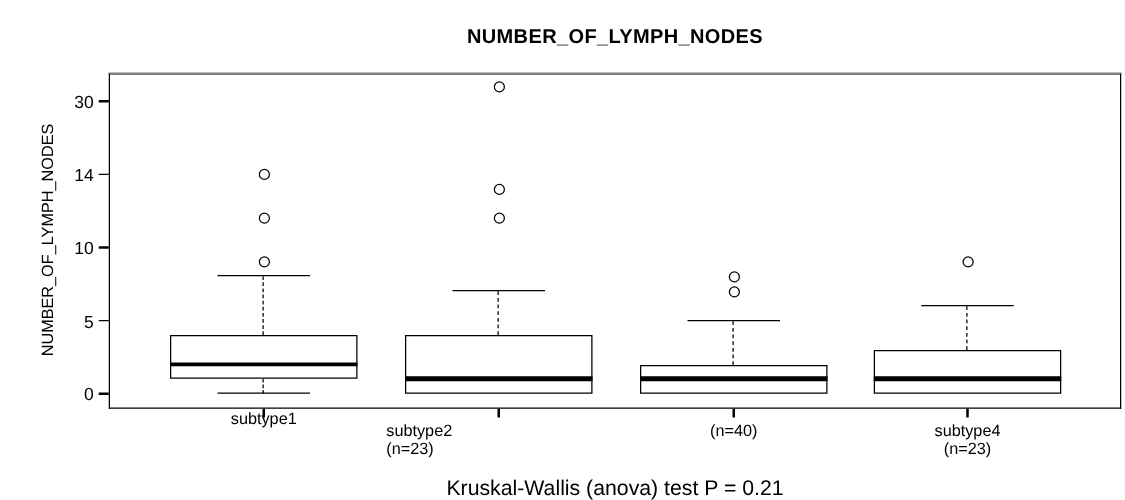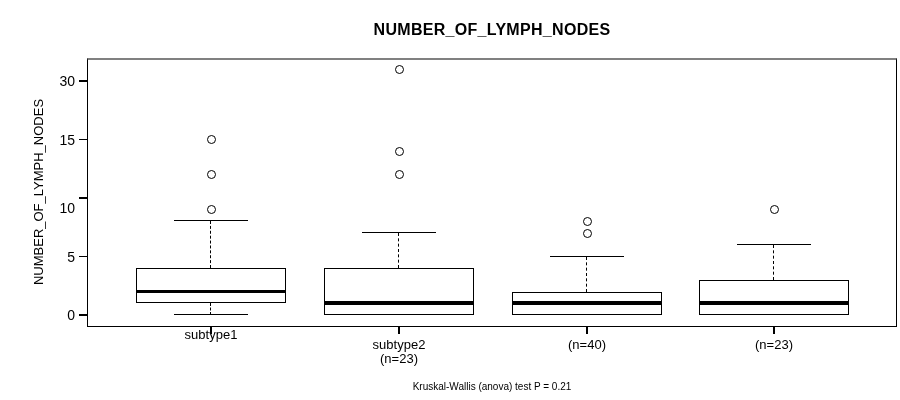--- a/index.html
+++ b/index.html
@@ -14,41 +14,41 @@
   .y-axis-title{
     position:absolute;left:10px;top:192px;white-space:nowrap;
     transform:translate(-50%,-50%) rotate(-90deg);font-size:13px;
   }
   .plot-frame{
     position:absolute;left:59px;top:58px;width:810px;height:269px;
     box-sizing:border-box;border:1.5px solid #000;border-top:2px solid #808080;
     background:#ffffff;
   }
   .caption{
-    position:absolute;left:59px;top:381px;width:810px;text-align:center;font-size:10px;
+    position:absolute;left:59px;top:381px;width:810px;text-align:center;font-size:17px;
   }
   .yticklab{position:absolute;left:0;width:47px;text-align:right;font-size:14px;height:16px;line-height:16px;}
   .xlab{position:absolute;font-size:13px;line-height:14px;}
 </style>
 </head>
 <body>
 
 <div class="figure" id="figure">
   <div class="chart-title">NUMBER_OF_LYMPH_NODES</div>
   <div class="y-axis-title">NUMBER_OF_LYMPH_NODES</div>
   <div class="plot-frame"></div>
   <div class="caption">Kruskal-Wallis (anova) test P = 0.21</div>
 <div style="position: absolute; left: 51px; top: 314px; width: 8px; height: 1.5px; background: rgb(0, 0, 0);"></div>
     <div class="yticklab" style="position: absolute; top: 307px;">0</div>
     <div style="position: absolute; left: 51px; top: 255.5px; width: 8px; height: 1.5px; background: rgb(0, 0, 0);"></div>
     <div class="yticklab" style="position: absolute; top: 248.5px;">5</div>
     <div style="position: absolute; left: 51px; top: 197px; width: 8px; height: 1.5px; background: rgb(0, 0, 0);"></div>
-    <div class="yticklab" style="position: absolute; top: 200px;">10</div>
+    <div class="yticklab" style="position: absolute; top: 190px;">10</div>
     <div style="position: absolute; left: 51px; top: 138.5px; width: 8px; height: 1.5px; background: rgb(0, 0, 0);"></div>
-    <div class="yticklab" style="position: absolute; top: 131.5px;">15</div>
+    <div class="yticklab" style="position: absolute; top: 131.5px;">14</div>
     <div style="position: absolute; left: 51px; top: 80px; width: 8px; height: 1.5px; background: rgb(0, 0, 0);"></div>
     <div class="yticklab" style="position: absolute; top: 73px;">30</div>
     <div style="position: absolute; left: 182px; top: 221.4px; width: 0px; height: 46.8px; border-left: 1.5px dashed rgb(0, 0, 0);"></div>
     <div style="position: absolute; left: 146px; top: 220.4px; width: 74px; height: 0px; border-top: 1.5px solid rgb(0, 0, 0);"></div>
     <div style="position: absolute; left: 182px; top: 303.3px; width: 0px; height: 11.7px; border-left: 1.5px dashed rgb(0, 0, 0);"></div>
     <div style="position: absolute; left: 146px; top: 314px; width: 74px; height: 0px; border-top: 1.5px solid rgb(0, 0, 0);"></div>
     <div style="position: absolute; left: 108px; top: 268.2px; width: 150px; height: 35.1px; box-sizing: border-box; border: 1.5px solid rgb(0, 0, 0); background: rgb(255, 255, 255);"></div>
     <div style="position: absolute; left: 108px; top: 289.6px; width: 150px; height: 3.5px; background: rgb(0, 0, 0);"></div>
     <div style="position: absolute; left: 178.5px; top: 205.2px; width: 9px; height: 9px; box-sizing: border-box; border: 1.5px solid rgb(0, 0, 0); border-radius: 50%; background: rgb(255, 255, 255);"></div>
     <div style="position: absolute; left: 178.5px; top: 170.1px; width: 9px; height: 9px; box-sizing: border-box; border: 1.5px solid rgb(0, 0, 0); border-radius: 50%; background: rgb(255, 255, 255);"></div>
@@ -58,36 +58,37 @@
       <div>subtype1</div>
     </div>
     <div style="position: absolute; left: 370px; top: 233.1px; width: 0px; height: 35.1px; border-left: 1.5px dashed rgb(0, 0, 0);"></div>
     <div style="position: absolute; left: 334px; top: 232.1px; width: 74px; height: 0px; border-top: 1.5px solid rgb(0, 0, 0);"></div>
     <div style="position: absolute; left: 296px; top: 268.2px; width: 150px; height: 46.8px; box-sizing: border-box; border: 1.5px solid rgb(0, 0, 0); background: rgb(255, 255, 255);"></div>
     <div style="position: absolute; left: 296px; top: 301.3px; width: 150px; height: 3.5px; background: rgb(0, 0, 0);"></div>
     <div style="position: absolute; left: 366.5px; top: 170.1px; width: 9px; height: 9px; box-sizing: border-box; border: 1.5px solid rgb(0, 0, 0); border-radius: 50%; background: rgb(255, 255, 255);"></div>
     <div style="position: absolute; left: 366.5px; top: 146.7px; width: 9px; height: 9px; box-sizing: border-box; border: 1.5px solid rgb(0, 0, 0); border-radius: 50%; background: rgb(255, 255, 255);"></div>
     <div style="position: absolute; left: 366.5px; top: 64.8px; width: 9px; height: 9px; box-sizing: border-box; border: 1.5px solid rgb(0, 0, 0); border-radius: 50%; background: rgb(255, 255, 255);"></div>
     <div style="position: absolute; left: 370px; top: 327px; width: 1.5px; height: 7px; background: rgb(0, 0, 0);"></div>
-    <div class="xlab" style="position: absolute; left: 281px; top: 338px; width: 180px; text-align: center;">
+    <div class="xlab" style="position: absolute; left: 281px; top: 338px; width: 180px; text-align: left;">
       <div>subtype2</div>
       <div>(n=23)</div>
     </div>
     <div style="position: absolute; left: 558px; top: 256.5px; width: 0px; height: 35.1px; border-left: 1.5px dashed rgb(0, 0, 0);"></div>
     <div style="position: absolute; left: 522px; top: 255.5px; width: 74px; height: 0px; border-top: 1.5px solid rgb(0, 0, 0);"></div>
     <div style="position: absolute; left: 484px; top: 291.6px; width: 150px; height: 23.4px; box-sizing: border-box; border: 1.5px solid rgb(0, 0, 0); background: rgb(255, 255, 255);"></div>
     <div style="position: absolute; left: 484px; top: 301.3px; width: 150px; height: 3.5px; background: rgb(0, 0, 0);"></div>
     <div style="position: absolute; left: 554.5px; top: 228.6px; width: 9px; height: 9px; box-sizing: border-box; border: 1.5px solid rgb(0, 0, 0); border-radius: 50%; background: rgb(255, 255, 255);"></div>
     <div style="position: absolute; left: 554.5px; top: 216.9px; width: 9px; height: 9px; box-sizing: border-box; border: 1.5px solid rgb(0, 0, 0); border-radius: 50%; background: rgb(255, 255, 255);"></div>
     <div style="position: absolute; left: 558px; top: 327px; width: 1.5px; height: 7px; background: rgb(0, 0, 0);"></div>
     <div class="xlab" style="position: absolute; left: 469px; top: 338px; width: 180px; text-align: center;">
       <div>(n=40)</div>
     </div>
     <div style="position: absolute; left: 745px; top: 244.8px; width: 0px; height: 35.1px; border-left: 1.5px dashed rgb(0, 0, 0);"></div>
     <div style="position: absolute; left: 709px; top: 243.8px; width: 74px; height: 0px; border-top: 1.5px solid rgb(0, 0, 0);"></div>
     <div style="position: absolute; left: 671px; top: 279.9px; width: 150px; height: 35.1px; box-sizing: border-box; border: 1.5px solid rgb(0, 0, 0); background: rgb(255, 255, 255);"></div>
     <div style="position: absolute; left: 671px; top: 301.3px; width: 150px; height: 3.5px; background: rgb(0, 0, 0);"></div>
     <div style="position: absolute; left: 741.5px; top: 205.2px; width: 9px; height: 9px; box-sizing: border-box; border: 1.5px solid rgb(0, 0, 0); border-radius: 50%; background: rgb(255, 255, 255);"></div>
     <div style="position: absolute; left: 745px; top: 327px; width: 1.5px; height: 7px; background: rgb(0, 0, 0);"></div>
     <div class="xlab" style="position: absolute; left: 656px; top: 338px; width: 180px; text-align: center;">
+      <div>subtype4</div>
       <div>(n=23)</div>
     </div>
   </div>
 
 </body></html>

